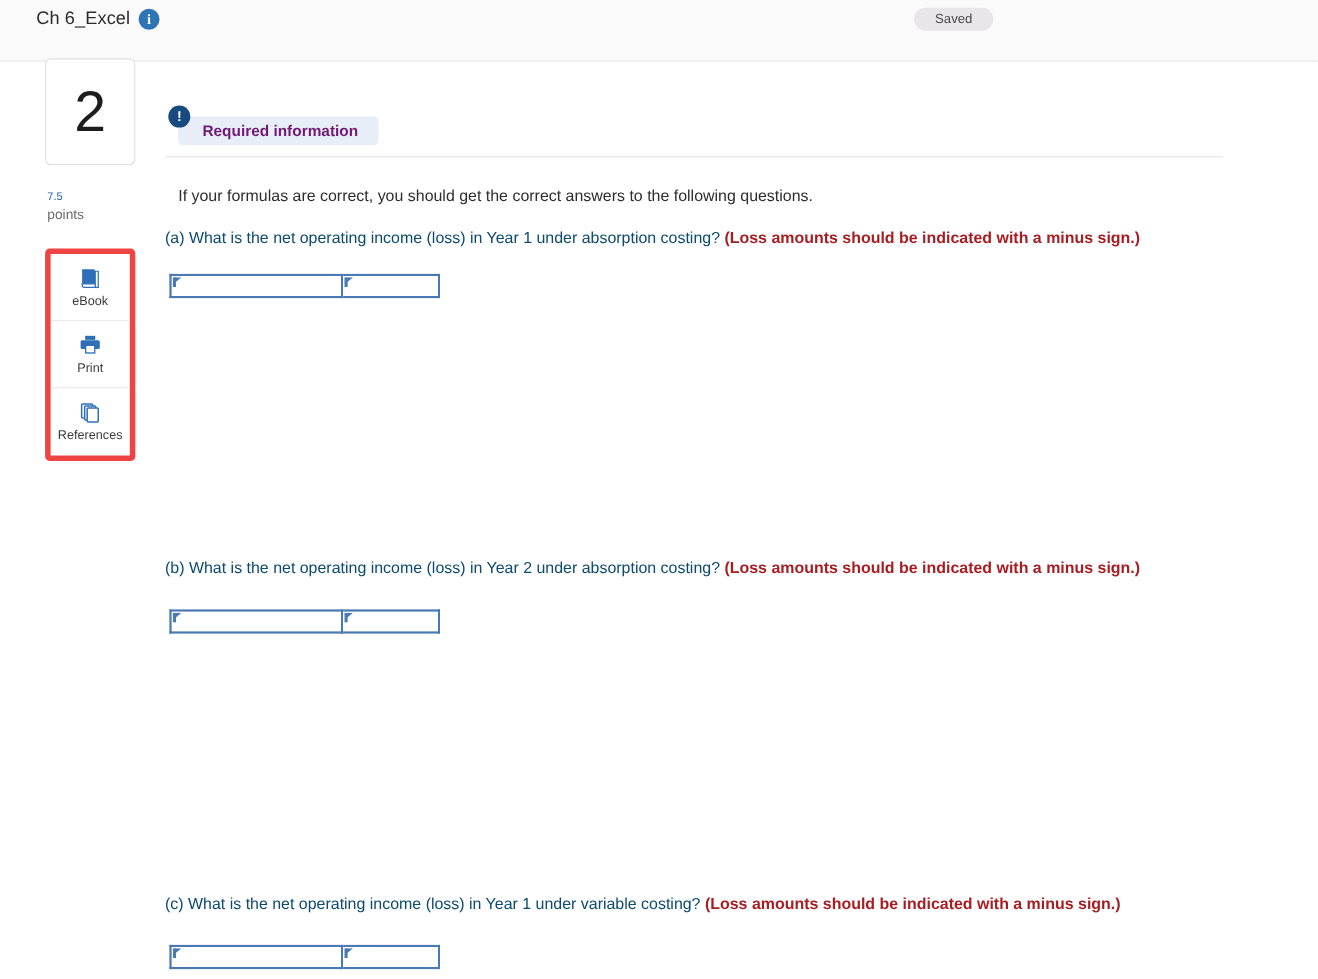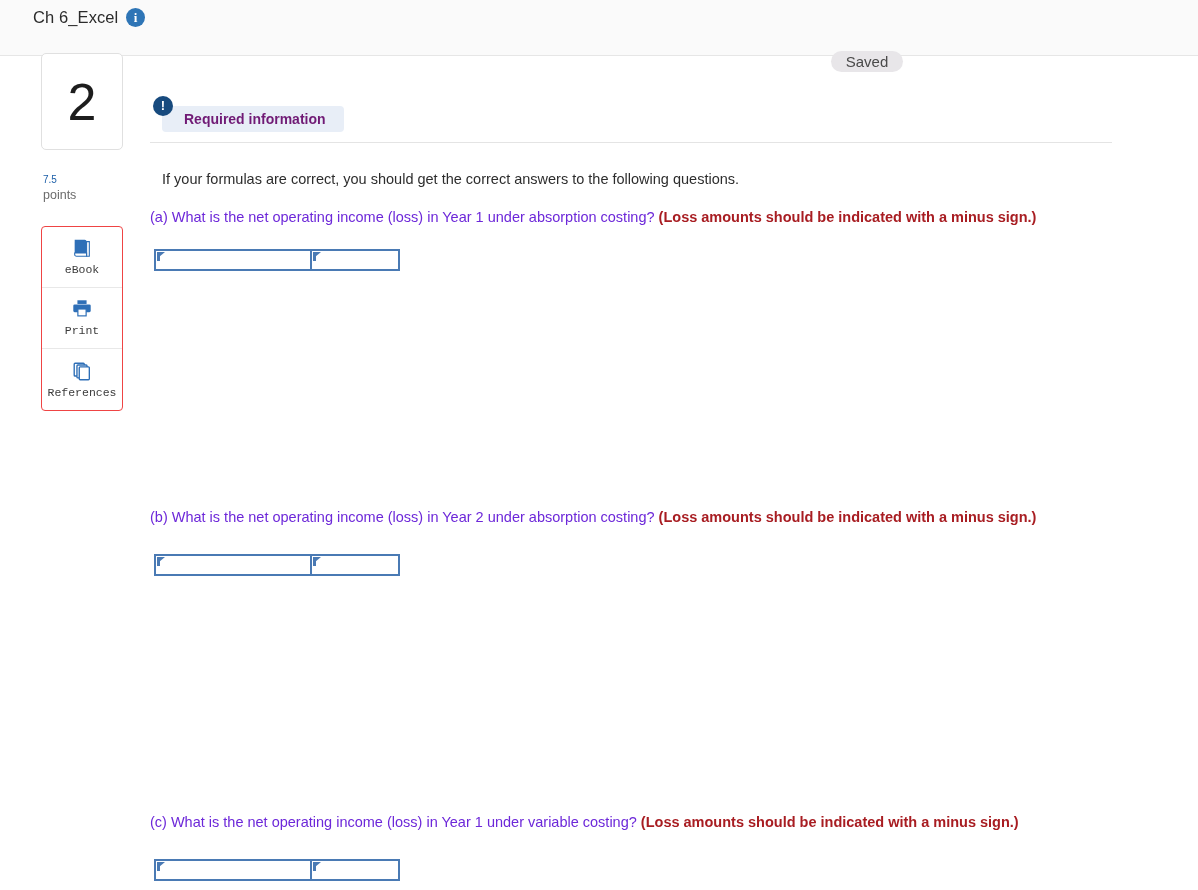--- a/index.html
+++ b/index.html
@@ -43,48 +43,46 @@
   }
   .saved-badge {
     position: absolute;
     left: 831px;
     top: 7px;
     width: 72px;
     height: 21px;
     border-radius: 11px;
     background: #e8e6e9;
     color: #4a4a4a;
-    font-size: 15px;
+    font-size: 12px;
     text-align: center;
     line-height: 21px;
-    margin-top: 44px;
   }
 
   
   .rail { position: absolute; left: 41px; top: 53px; width: 82px; }
   .qnum-box {
     width: 82px; height: 97px;
     border: 1px solid #e0e0e0;
     border-radius: 5px;
     background: #ffffff;
     display: flex; align-items: center; justify-content: center;
   }
   .qnum { font-size: 52px; color: #1d1d1d; font-weight: 300; line-height: 1; }
   .points-wrap { margin-top: 24px; padding-left: 2px; }
   .points-val { font-size: 10px; color: #1b5ea8; line-height: 1.25; }
   .points-lbl { font-size: 12.5px; color: #6b6b6b; line-height: 1.3; }
 
   .tool-group {
     margin-top: 23px;
     width: 82px;
-    border: 1px solid #ef4444;
+    border: 5px solid #ef4444;
     border-radius: 4px;
     background: #ffffff;
     overflow: hidden;
-    font-family: Liberation Mono, monospace;
   }
   .tool-btn {
     height: 61px;
     border-bottom: 1px solid #e8e8e8;
     display: flex; flex-direction: column;
     align-items: center; justify-content: center;
     gap: 4px;
     cursor: pointer;
   }
   .tool-btn:last-child { border-bottom: none; align-items: center; }
@@ -111,21 +109,21 @@
   }
   .divider {
     position: absolute; left: 0; top: 89px;
     width: 962px; height: 1px; background: #e4e4e4;
   }
 
   .body-text {
     position: absolute; left: 0;
     font-size: 14.5px; color: #2d2d2d; white-space: nowrap;
   }
-  .q-text { font-size: 14.5px; color: #6d28d9; margin-top: 44px; }
+  .q-text { font-size: 14.5px; color: #0c4a6e; margin-top: 44px; }
   .q-note { color: #a81d22; font-weight: bold; }
 
   
   .ans-table {
     position: absolute; left: 4px;
     border-collapse: collapse;
   }
   .ans-table td {
     border: 2px solid #4a7ab4;
     height: 20px;

